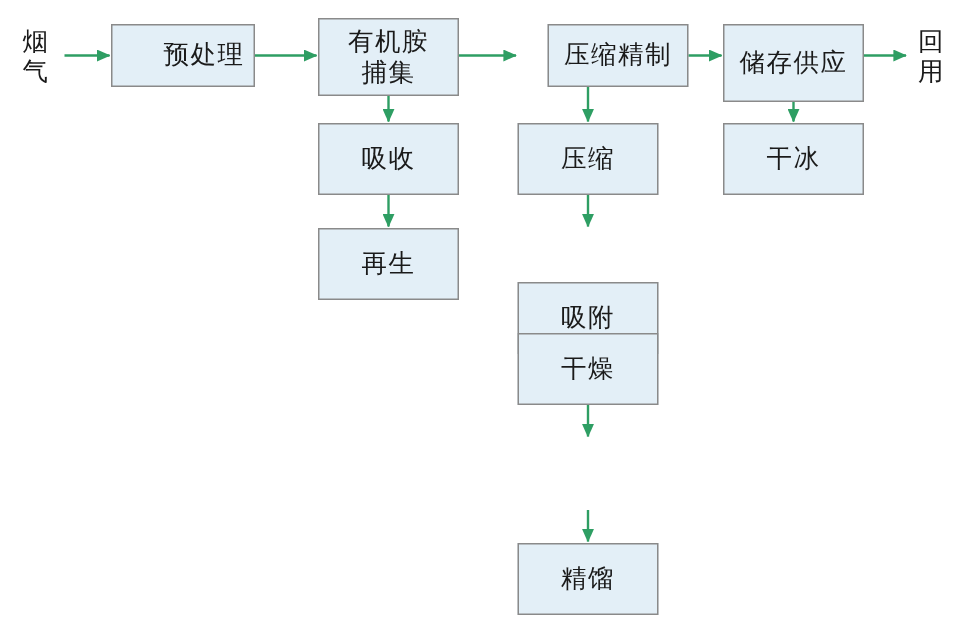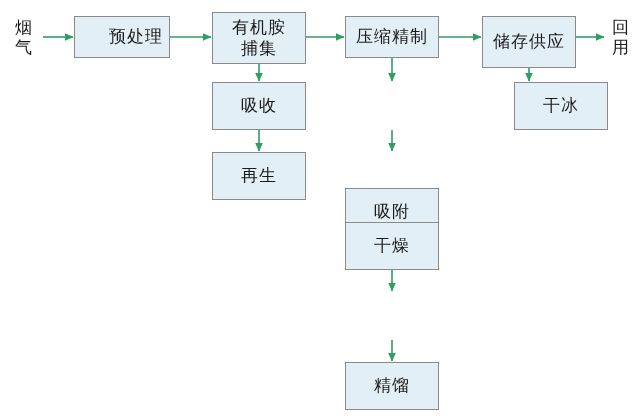--- a/index.html
+++ b/index.html
@@ -117,47 +117,50 @@
 
   <div class="node" style="left: 74px; top: 16px; width: 96px; height: 42px; background: rgb(227, 239, 247); border-color: rgb(138, 138, 138); color: rgb(26, 26, 26); padding-left: 28px;">
     <span class="lbl">预处理</span>
   </div>
 
   <div class="node" style="left: 212px; top: 12px; width: 94px; height: 52px; background: rgb(227, 239, 247); border-color: rgb(138, 138, 138); color: rgb(26, 26, 26);">
     <span class="lbl">有机胺
 捕集</span>
   </div>
 
-  <div class="node" style="left: 345px; top: 16px; width: 94px; height: 42px; background: rgb(227, 239, 247); border-color: rgb(138, 138, 138); color: rgb(26, 26, 26);">
+  <div class="node" style="left: 365px; top: 16px; width: 94px; height: 42px; background: rgb(227, 239, 247); border-color: rgb(138, 138, 138); color: rgb(26, 26, 26);">
     <span class="lbl">压缩精制</span>
   </div>
 
   <div class="node" style="left: 482px; top: 16px; width: 94px; height: 52px; background: rgb(227, 239, 247); border-color: rgb(138, 138, 138); color: rgb(26, 26, 26);">
     <span class="lbl">储存供应</span>
   </div>
 
   <div class="node" style="left: 212px; top: 82px; width: 94px; height: 48px; background: rgb(227, 239, 247); border-color: rgb(138, 138, 138); color: rgb(26, 26, 26);">
     <span class="lbl">吸收</span>
   </div>
 
   <div class="node" style="left: 212px; top: 152px; width: 94px; height: 48px; background: rgb(227, 239, 247); border-color: rgb(138, 138, 138); color: rgb(26, 26, 26);">
     <span class="lbl">再生</span>
   </div>
 
+  <div class="node" style="left: 345px; top: 82px; width: 94px; height: 48px; background: rgb(227, 239, 247); border-color: rgb(138, 138, 138); color: rgb(26, 26, 26);">
+    <span class="lbl">压缩</span>
+  </div>
 
   <div class="node" style="left: 345px; top: 152px; width: 94px; height: 48px; background: rgb(227, 239, 247); border-color: rgb(138, 138, 138); color: rgb(26, 26, 26); margin-top: 36px;">
     <span class="lbl">吸附</span>
   </div>
 
   <div class="node" style="left: 345px; top: 222px; width: 94px; height: 48px; background: rgb(227, 239, 247); border-color: rgb(138, 138, 138); color: rgb(26, 26, 26);">
     <span class="lbl">干燥</span>
   </div>
 
 
   <div class="node" style="left: 345px; top: 362px; width: 94px; height: 48px; background: rgb(227, 239, 247); border-color: rgb(138, 138, 138); color: rgb(26, 26, 26);">
     <span class="lbl">精馏</span>
   </div>
 
-  <div class="node" style="left: 482px; top: 82px; width: 94px; height: 48px; background: rgb(227, 239, 247); border-color: rgb(138, 138, 138); color: rgb(26, 26, 26); margin-left: 32px;">
+  <div class="node" style="left: 482px; top: 82px; width: 94px; height: 48px; background: rgb(227, 239, 247); border-color: rgb(138, 138, 138); color: rgb(26, 26, 26);">
     <span class="lbl">干冰</span>
   </div>
 
 </div>
 
 </body></html>

